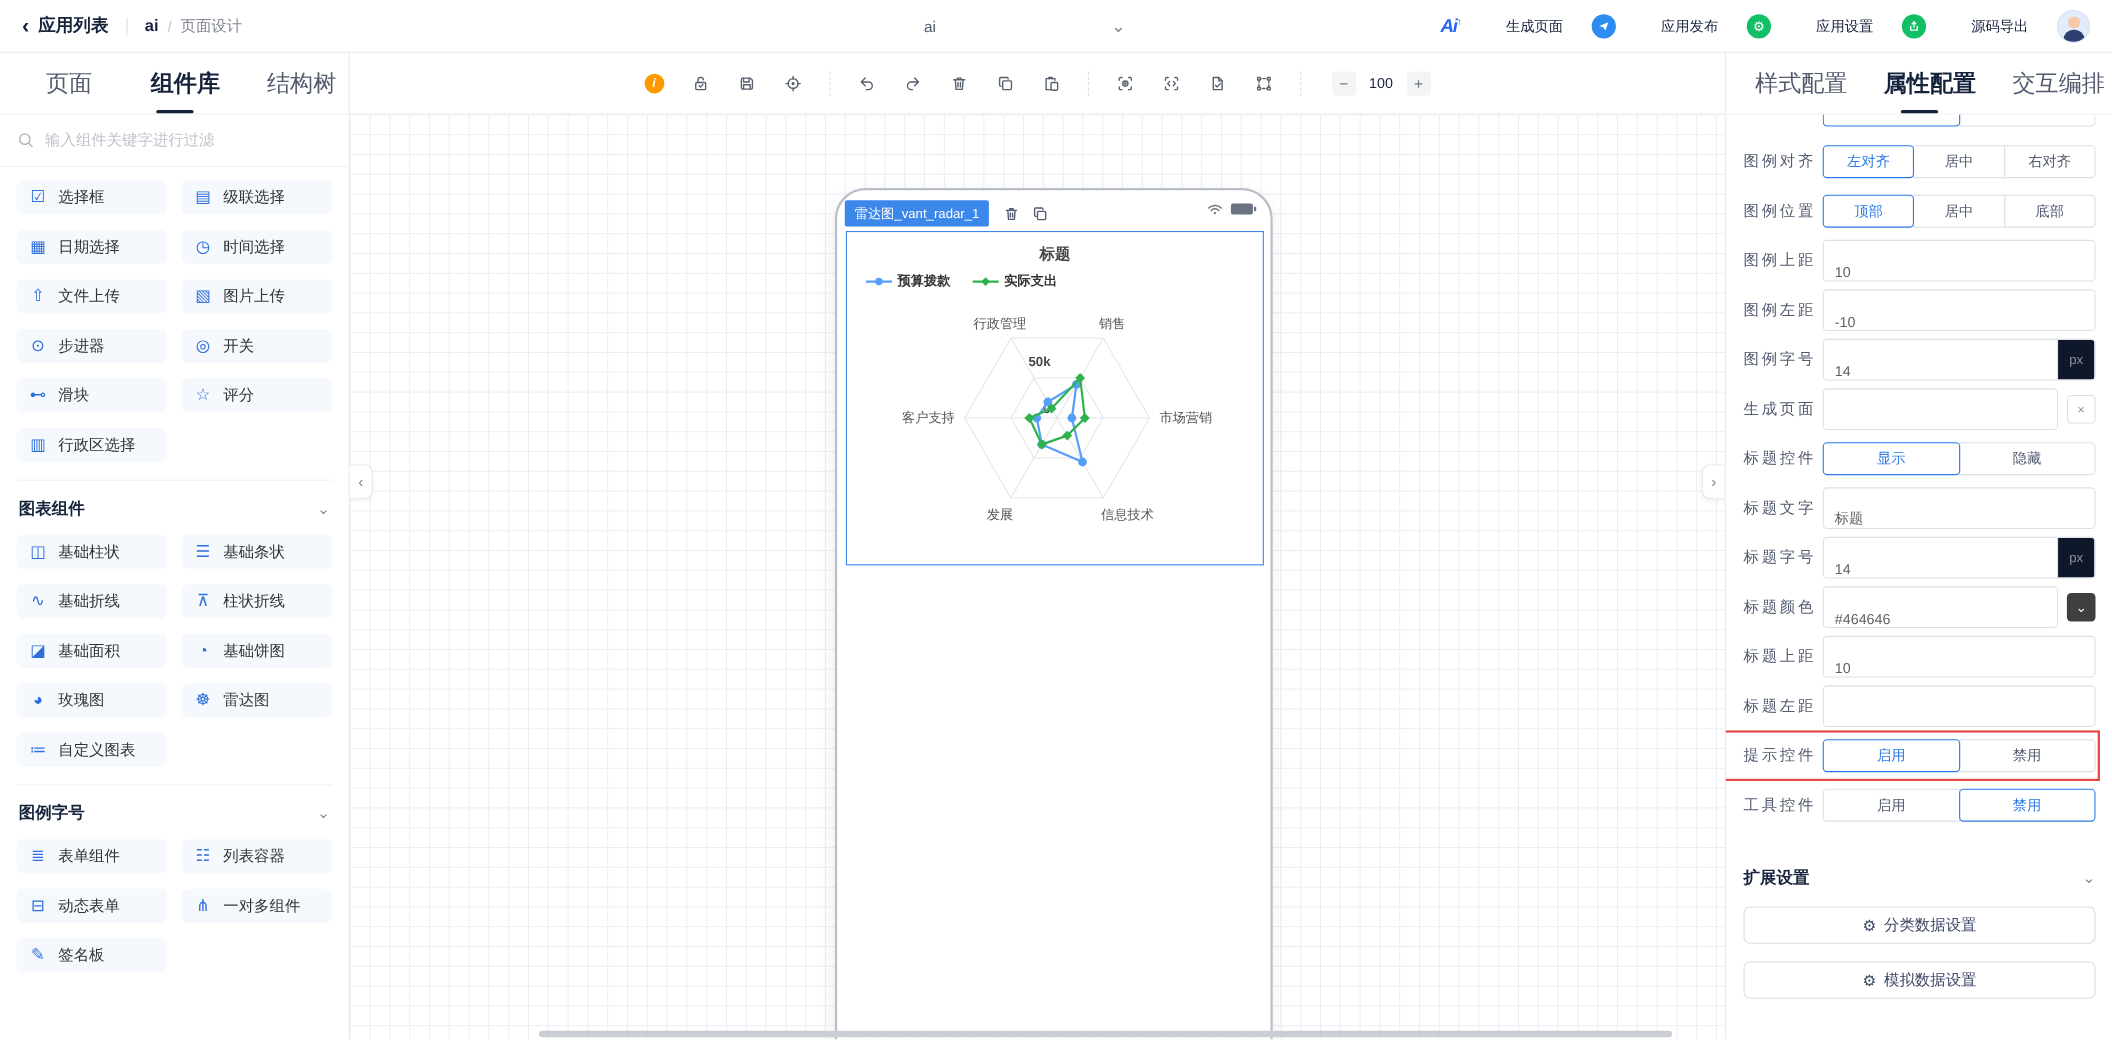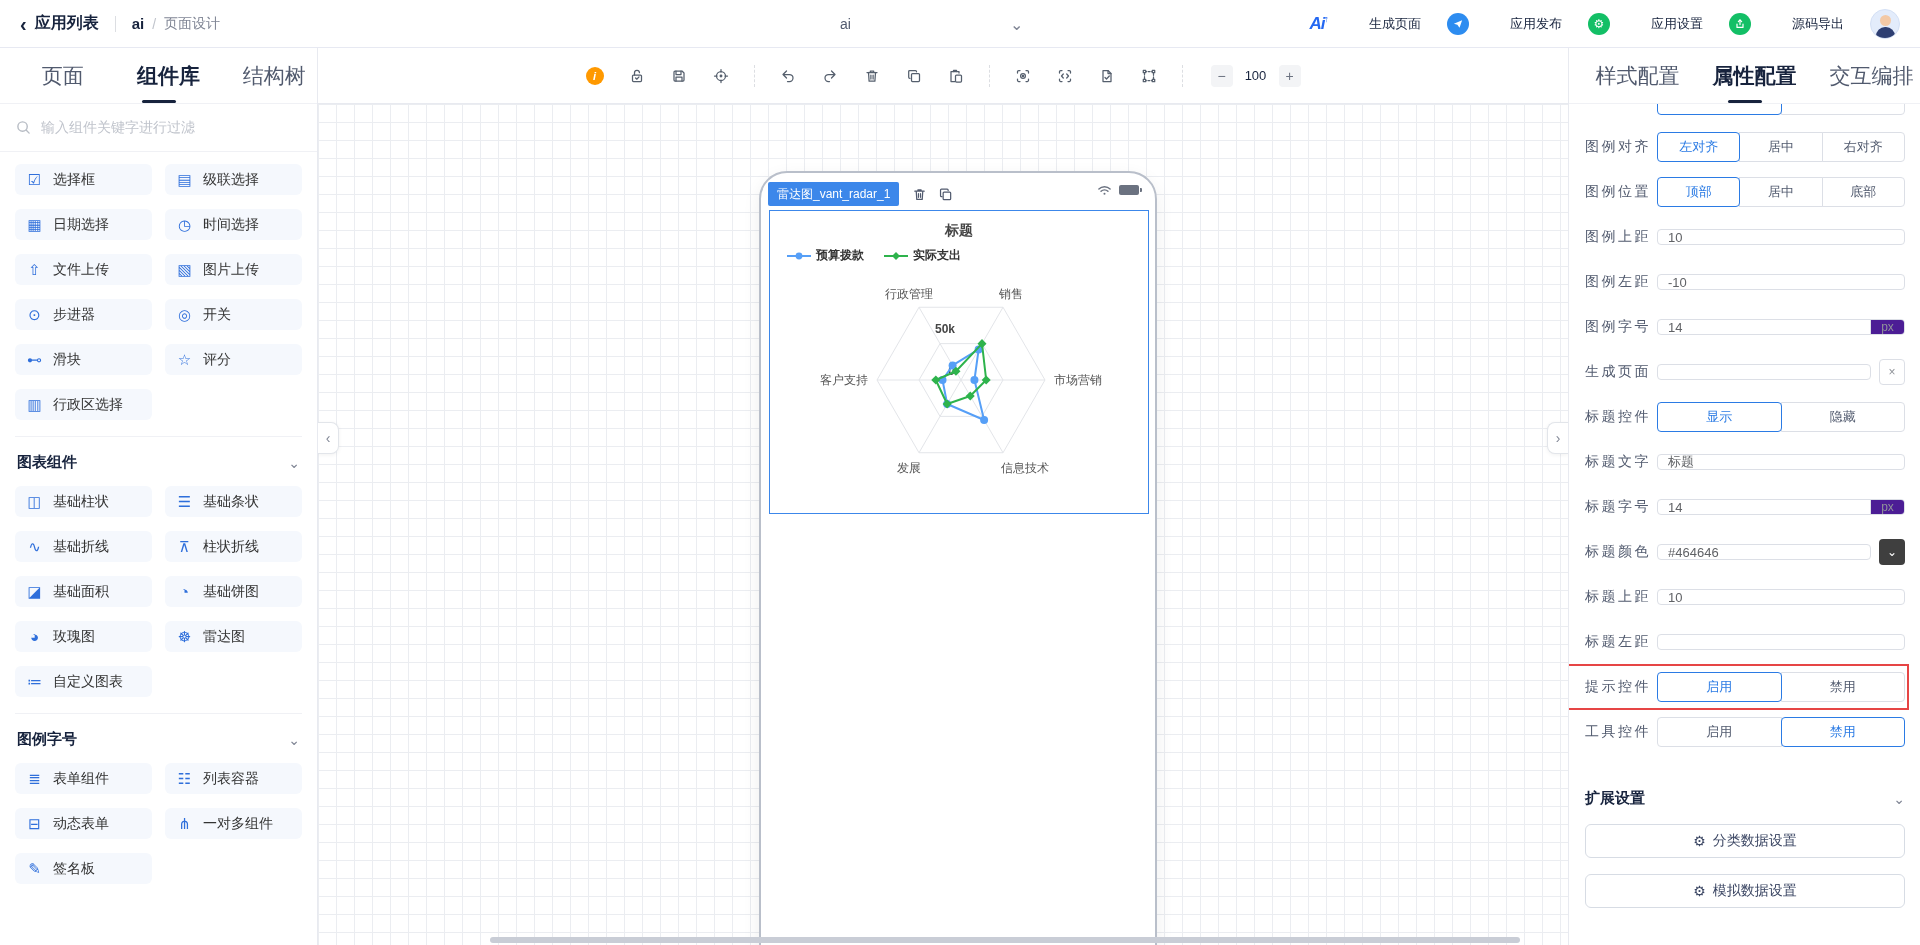--- a/index.html
+++ b/index.html
@@ -113,24 +113,24 @@
   .prow.highlight::before { content:""; position:absolute; left:-20px; right:-4px; top:-8px; bottom:-8px;
     border:2px solid #e64545; pointer-events:none; }
   .plabel { width:72px; flex:none; font-size:14px; color:#515a6e; letter-spacing:2.5px; }
   .pctl { flex:1; display:flex; align-items:center; height:30px; }
   .segment { display:flex; width:100%; height:30px; }
   .segcell { flex:1; display:flex; align-items:center; justify-content:center; font-size:13px; color:#515a6e;
     border:1px solid #dcdfe6; background:#fff; margin-left:-1px; cursor:pointer; }
   .segcell:first-child { margin-left:0; border-radius:4px 0 0 4px; }
   .segcell:last-child { border-radius:0 4px 4px 0; }
   .segcell.active { border-color:#2b7be4; color:#2b7be4; z-index:2; border-radius:4px; }
-  .pinput { flex:1; height:16px; border:1px solid #dcdfe6; border-radius:4px; display:flex; align-items:center;
+  .pinput { flex:1; height:38px; border:1px solid #dcdfe6; border-radius:4px; display:flex; align-items:flex-end;
     overflow:hidden; cursor:text; background:#fff; }
   .pval { flex:1; font-size:13px; color:#606266; padding-left:10px; white-space:nowrap; }
-  .psuffix { width:34px; height:100%; background:#4c1d95; border-left:1px solid #dcdfe6; color:#909399;
+  .psuffix { width:34px; height:100%; background:#0f172a; border-left:1px solid #dcdfe6; color:#909399;
     font-size:12px; display:flex; align-items:center; justify-content:center; }
   .side-btn { width:26px; height:26px; margin-left:8px; flex:none; border-radius:4px; display:flex;
     align-items:center; justify-content:center; cursor:pointer; font-size:12px; }
   .side-btn.clear { border:1px solid #dcdfe6; color:#909399; background:#fff; }
   .side-btn.color { background:#3f3f3f; color:#fff; }
   #ext-section { margin-top:42px; display:flex; align-items:center; justify-content:space-between; }
   #ext-title { font-size:15px; font-weight:bold; color:#17233d; }
   .data-btn { margin-top:16px; height:34px; border:1px solid #d7dce4; border-radius:6px; display:flex;
     align-items:center; justify-content:center; gap:7px; cursor:pointer; background:#fff; }
   .data-btn .gear { color:#3b4663; font-size:14px; line-height:1; }

